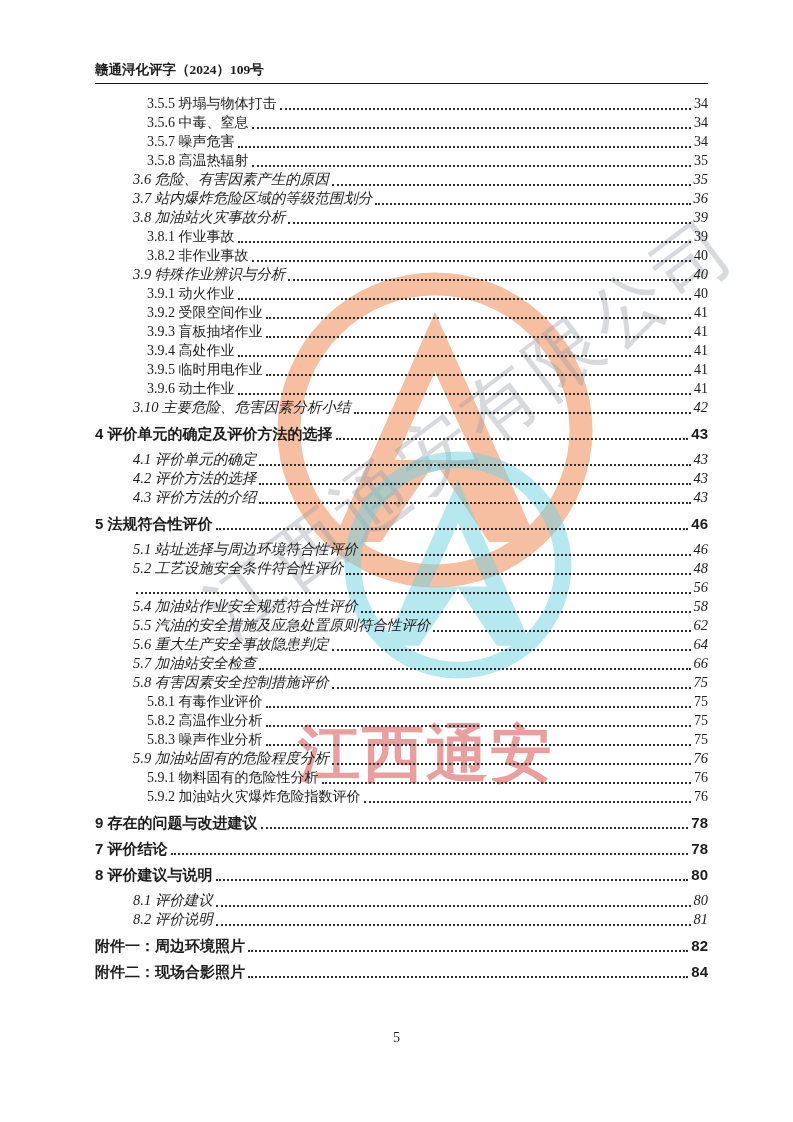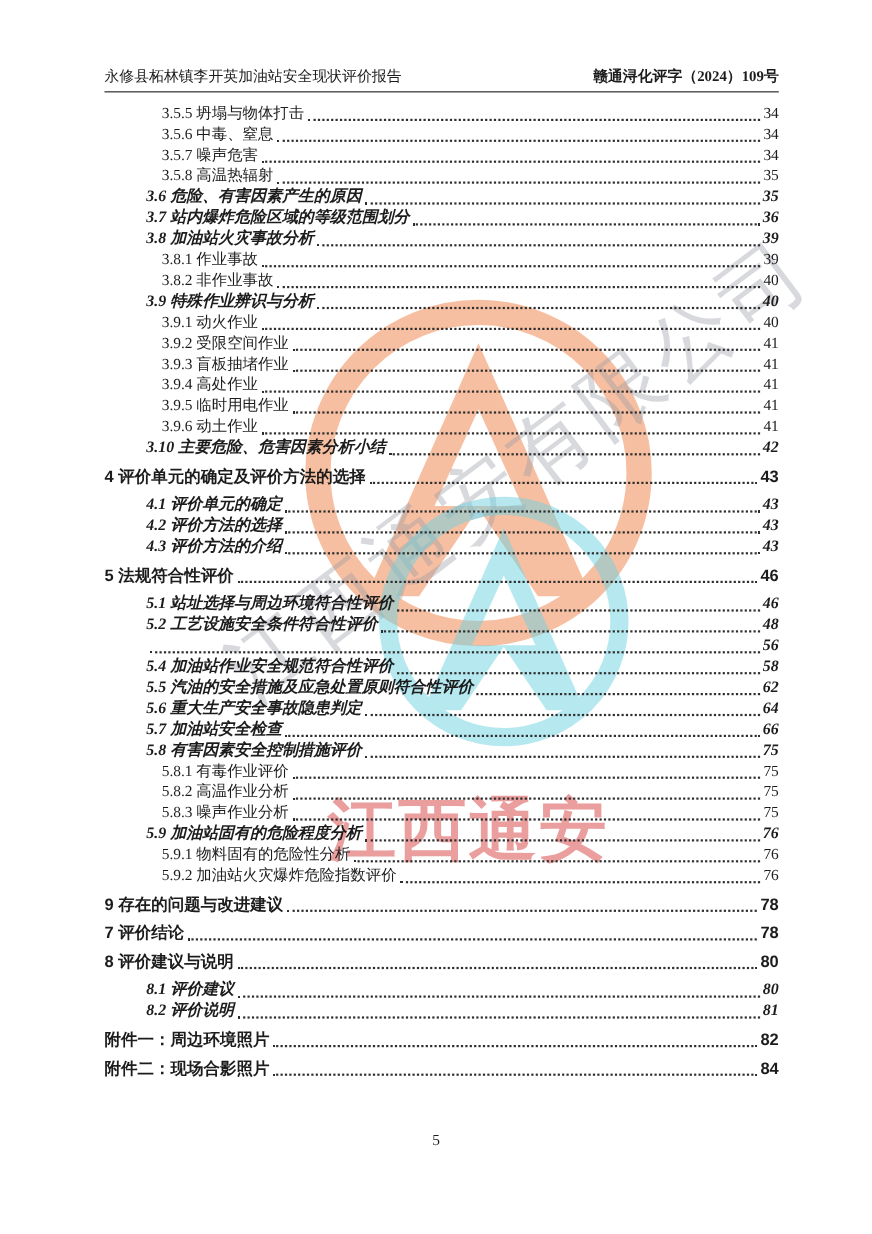--- a/index.html
+++ b/index.html
@@ -15,21 +15,21 @@
     padding-top:62px;padding-bottom:5px;border-bottom:1.5px solid #1a1a1a;
     font-size:13.5px;line-height:16px;
   }
   .header .doc-no{font-weight:bold;}
   .toc{margin-top:10px;}
   .toc-row{display:flex;align-items:flex-end;line-height:19px;font-size:14px;}
   .toc-row .label{white-space:nowrap;}
   .toc-row .leader{flex:1;border-bottom:2px dotted #2e2e2e;margin:0 3px 3px 3px;min-width:10px;}
   .toc-row .pageno{white-space:nowrap;}
   .lv1{font-family:"Liberation Sans","DejaVu Sans",sans-serif;font-weight:bold;font-size:15px;margin:7px 0;}
-  .lv2{font-weight:bold;font-style:italic;padding-left:38px;font-size:14.5px;}
+  .lv2{font-weight:normal;font-style:italic;padding-left:38px;font-size:14.5px;}
   .lv3{padding-left:52px;text-align:center;}
   .footer{position:absolute;left:0;right:0;top:1030px;text-align:center;font-size:14px;z-index:1;}
 </style>
 </head>
 <body>
 
 <div class="page">
 
   <svg class="wm" width="793" height="1122" viewBox="0 0 793 1122">
 
@@ -44,21 +44,20 @@
       <circle cx="0" cy="0" r="146" fill="none" stroke="#6FD2E2" stroke-width="23"></circle>
       <path d="M0,-118 L-102,112 L102,112 Z  M0,-58 L-40,30 L40,30 Z  M-54,112 L0,32 L54,112 Z" fill="#6FD2E2" fill-rule="evenodd"></path>
     </g>
 
     <text x="298" y="775" font-size="62" letter-spacing="2" font-weight="bold" fill="rgba(217,79,79,0.55)" font-family="Liberation Sans, DejaVu Sans, sans-serif">江西通安</text>
   </svg>
 
   <div class="content">
 
     <div class="header">
-      <span class="title">永修县柘林镇李开英加油站安全现状评价报告</span>
       <span class="doc-no">赣通浔化评字（2024）109号</span>
     </div>
 
     <nav class="toc" id="toc">
         <div class="toc-row lv3">
           <span class="label">3.5.5 坍塌与物体打击</span>
           <span class="leader"></span>
           <span class="pageno">34</span>
         </div>
         <div class="toc-row lv3">

